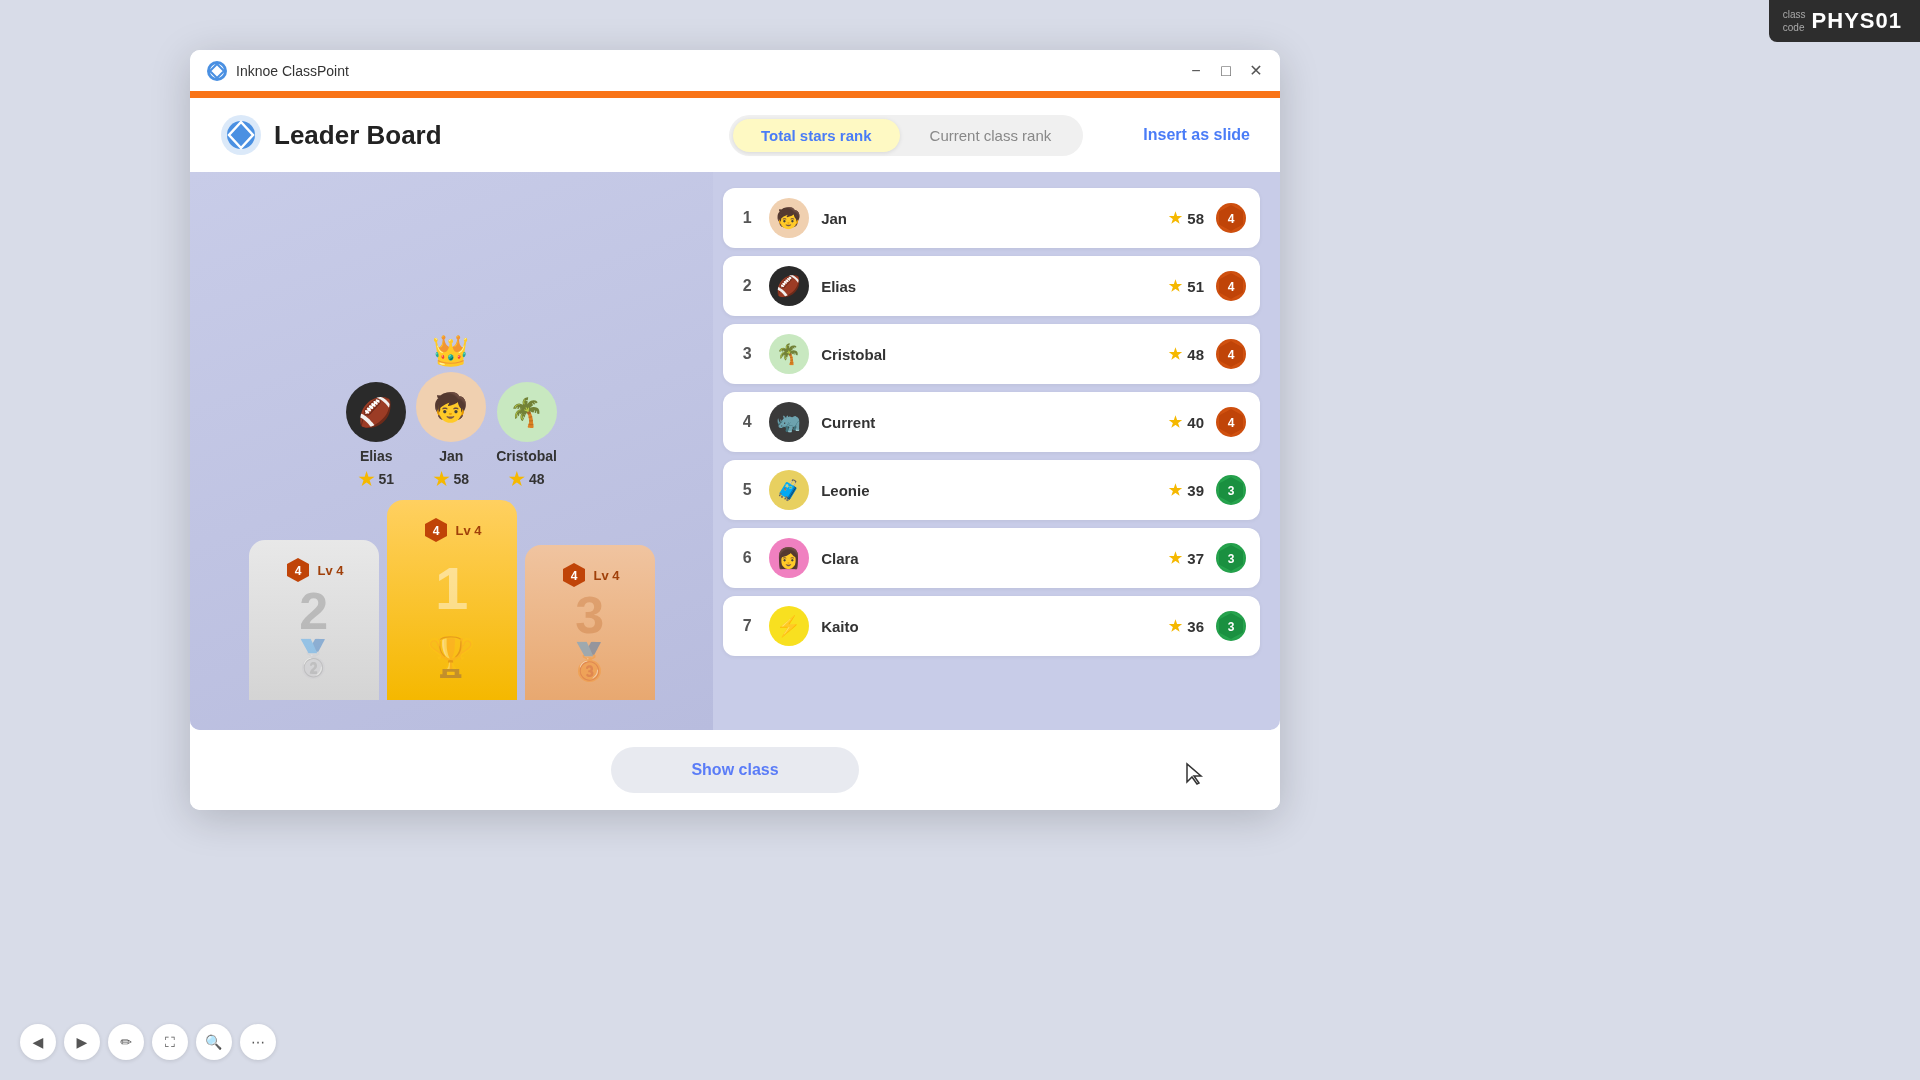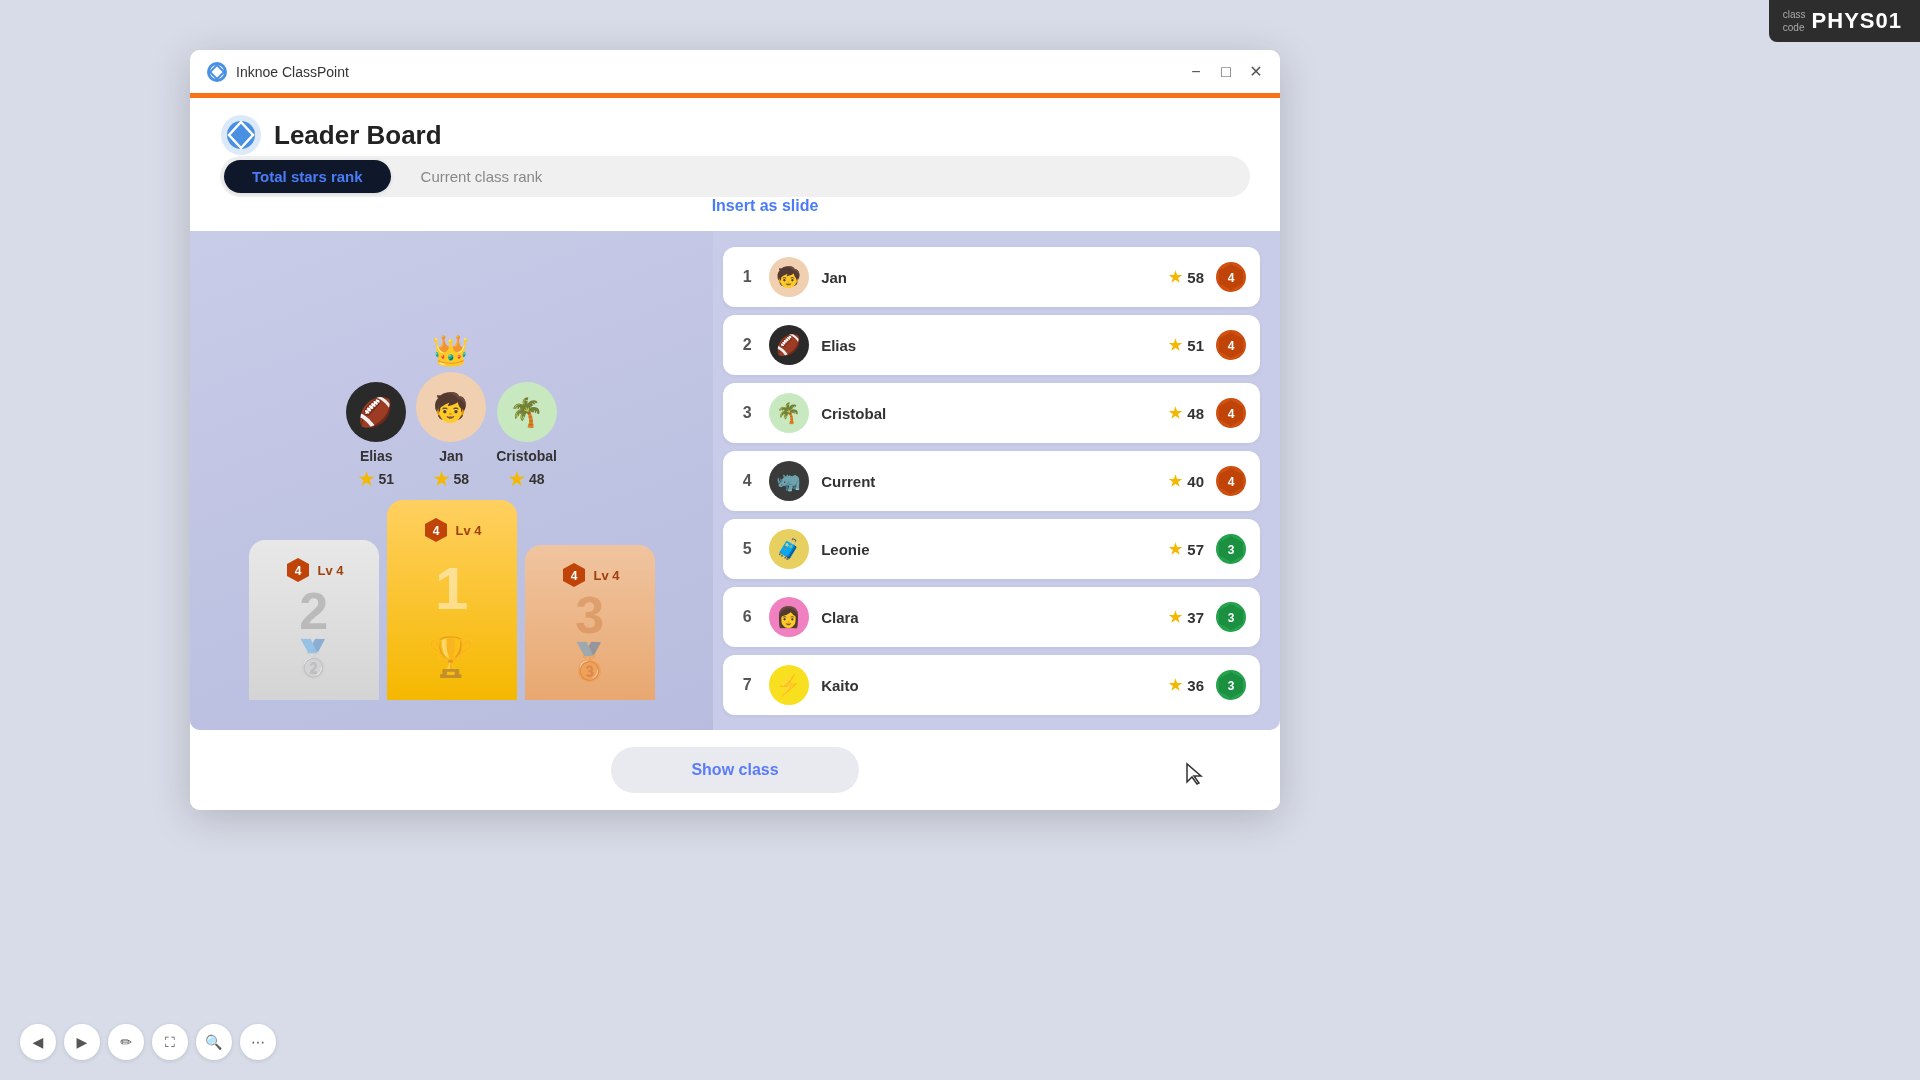--- a/index.html
+++ b/index.html
@@ -47,21 +47,21 @@
       overflow: hidden;
     }
 
     
     .titlebar {
       display: flex;
       align-items: center;
       padding: 8px 16px;
       height: 48px;
       background: white;
-      border-bottom: 5px solid #f97316;
+      border-bottom: 7px solid #f97316;
       flex-shrink: 0;
     }
     .titlebar-logo {
       width: 22px;
       height: 22px;
       margin-right: 8px;
     }
     .titlebar-title {
       font-size: 14px;
       color: #333;
@@ -78,24 +78,24 @@
       align-items: center;
       justify-content: center;
       cursor: pointer;
       color: #555;
       font-size: 16px;
     }
 
     
     .header {
       display: flex;
+      align-items: center;
       padding: 16px 30px;
       background: white;
       flex-shrink: 0;
-      flex-direction: column;
     }
     .header-logo-title {
       display: flex;
       align-items: center;
       gap: 12px;
       flex: 1;
     }
     .logo-circle {
       width: 42px;
       height: 42px;
@@ -113,21 +113,21 @@
       gap: 2px;
     }
     .tab {
       padding: 8px 28px;
       border-radius: 26px;
       font-size: 15px;
       cursor: pointer;
       transition: background 0.2s;
     }
     .tab.active {
-      background: #0f172a;
+      background: #fef9c3;
       color: #4a7cf7;
       font-weight: 600;
       box-shadow: 0 1px 4px rgba(0,0,0,0.10);
     }
     .tab.inactive {
       background: transparent;
       color: #888;
     }
     .insert-btn {
       margin-left: 60px;
@@ -563,21 +563,21 @@
             </svg>
           </div>
         </div>
 
         <div class="lb-row">
           <div class="lb-rank">5</div>
           <div class="lb-avatar av-florian">🧳</div>
           <div class="lb-name">Leonie</div>
           <div class="lb-stars">
             <span style="color:#f5b800;">★</span>
-            <span>57</span>
+            <span>39</span>
           </div>
           <div class="lb-level green">
             <svg width="30" height="30" viewBox="0 0 30 30">
               <polygon points="15,2 27,8.5 27,21.5 15,28 3,21.5 3,8.5" fill="#1a9040"></polygon>
               <text x="15" y="20" text-anchor="middle" font-size="12" font-weight="bold" fill="white">3</text>
             </svg>
           </div>
         </div>
 
         <div class="lb-row">

